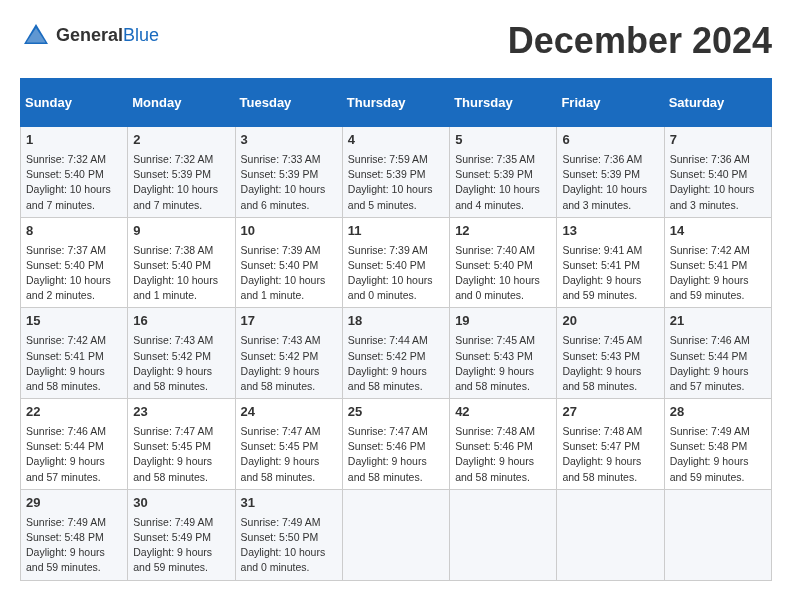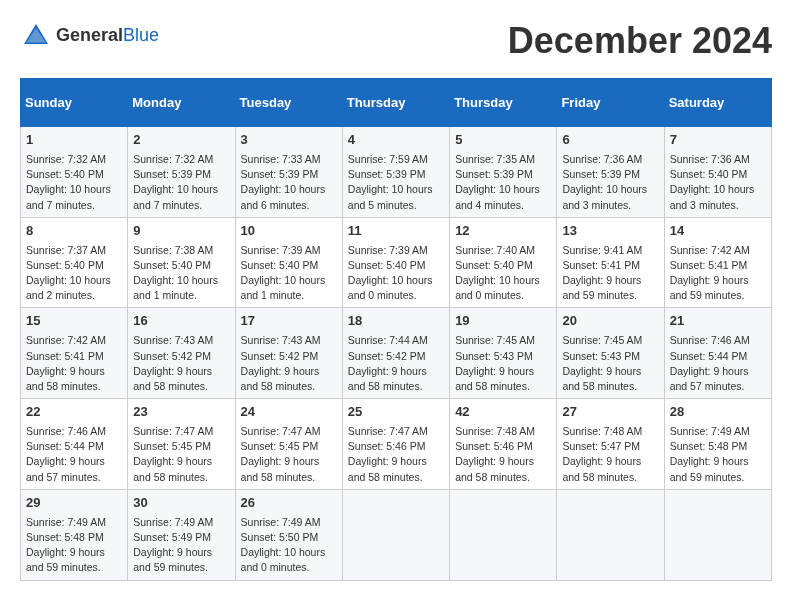--- a/index.html
+++ b/index.html
@@ -310,21 +310,21 @@
           <div class="cell-text">Sunset: 5:48 PM</div>
           <div class="cell-text">Daylight: 9 hours and 59 minutes.</div>
         </td>
         <td>
           <span class="day-num">30</span>
           <div class="cell-text">Sunrise: 7:49 AM</div>
           <div class="cell-text">Sunset: 5:49 PM</div>
           <div class="cell-text">Daylight: 9 hours and 59 minutes.</div>
         </td>
         <td>
-          <span class="day-num">26</span>
+          <span class="day-num">31</span>
           <div class="cell-text">Sunrise: 7:49 AM</div>
           <div class="cell-text">Sunset: 5:50 PM</div>
           <div class="cell-text">Daylight: 10 hours and 0 minutes.</div>
         </td>
         <td class="empty-cell"></td>
         <td class="empty-cell"></td>
         <td class="empty-cell"></td>
         <td class="empty-cell"></td>
       </tr>
     </tbody>

